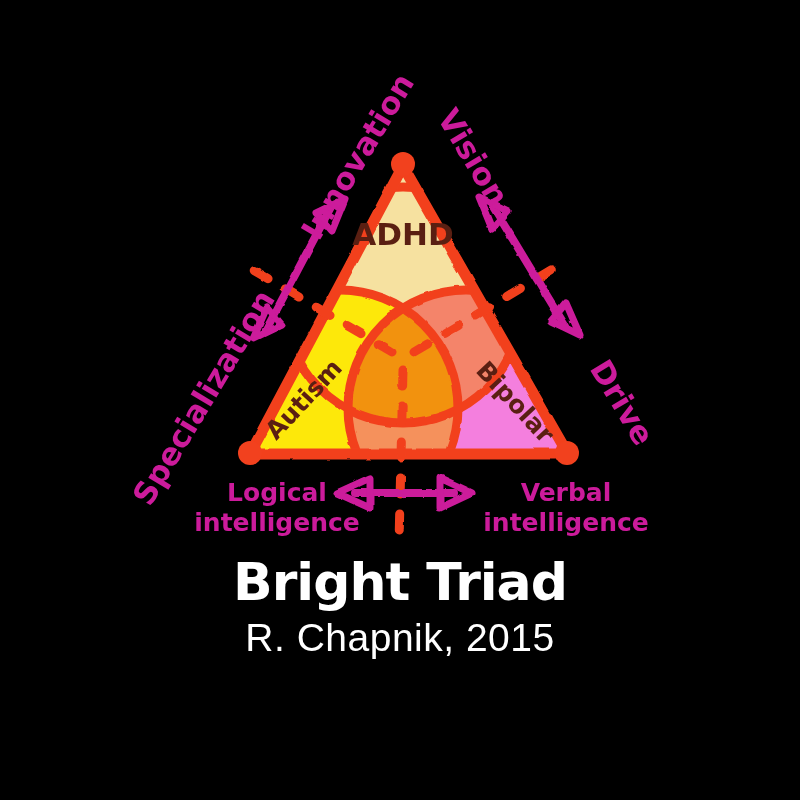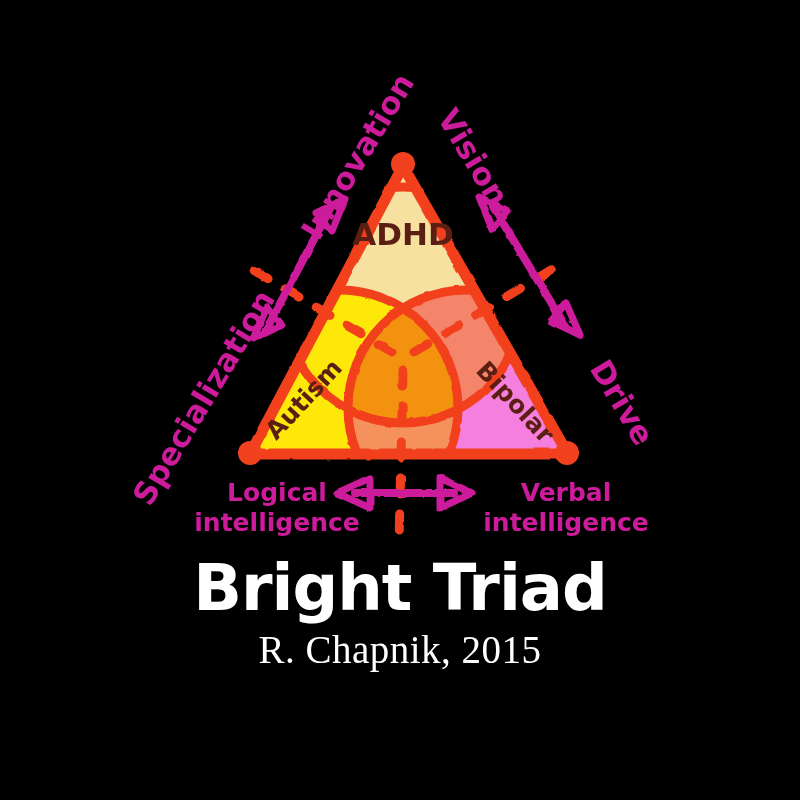--- a/index.html
+++ b/index.html
@@ -15,29 +15,29 @@
     background:#000000;
   }
   svg.layer{position:absolute;left:0;top:0;width:800px;height:800px;}
   .title-block{
     position:absolute;left:0;right:0;top:556px;text-align:center;
     pointer-events:none;
   }
   .main-title{
     color:#ffffff;
     font-family:"DejaVu Sans", sans-serif;
-    font-size:64px;
+    font-size:52px;
     font-weight:bold;
     letter-spacing:-1px;
     line-height:1;
     margin:0;
   }
   .sub-title{
     color:#ffffff;
-    font-family:Liberation Serif, serif;
+    font-family:Liberation Sans, sans-serif;
     font-size:39px;
     font-weight:normal;
     line-height:1;
     margin:10px 0 0 0;
     letter-spacing:0.5px;
   }
   text{ font-family:"DejaVu Sans", sans-serif; }
   .venn-label{
     font-family:"DejaVu Sans", sans-serif;
     font-weight:bold;

